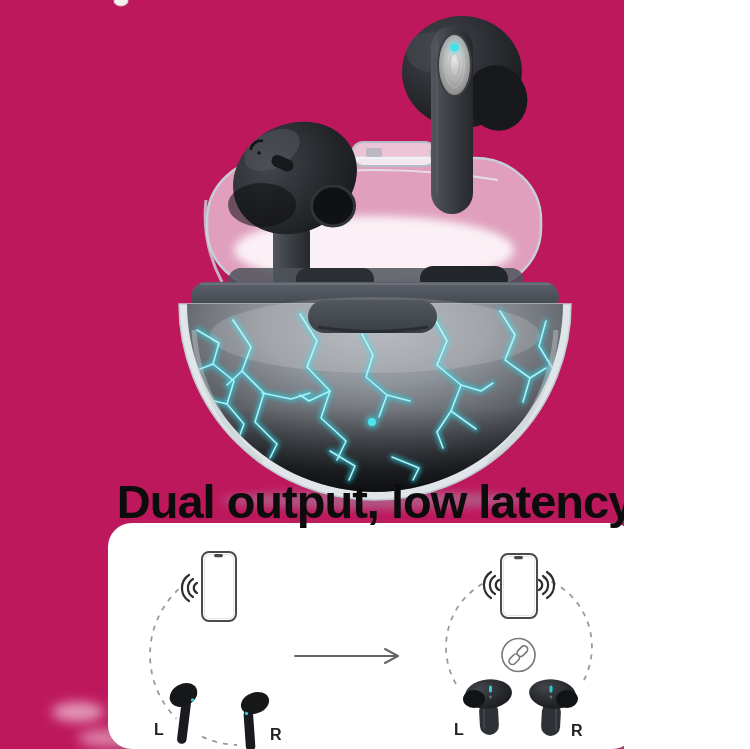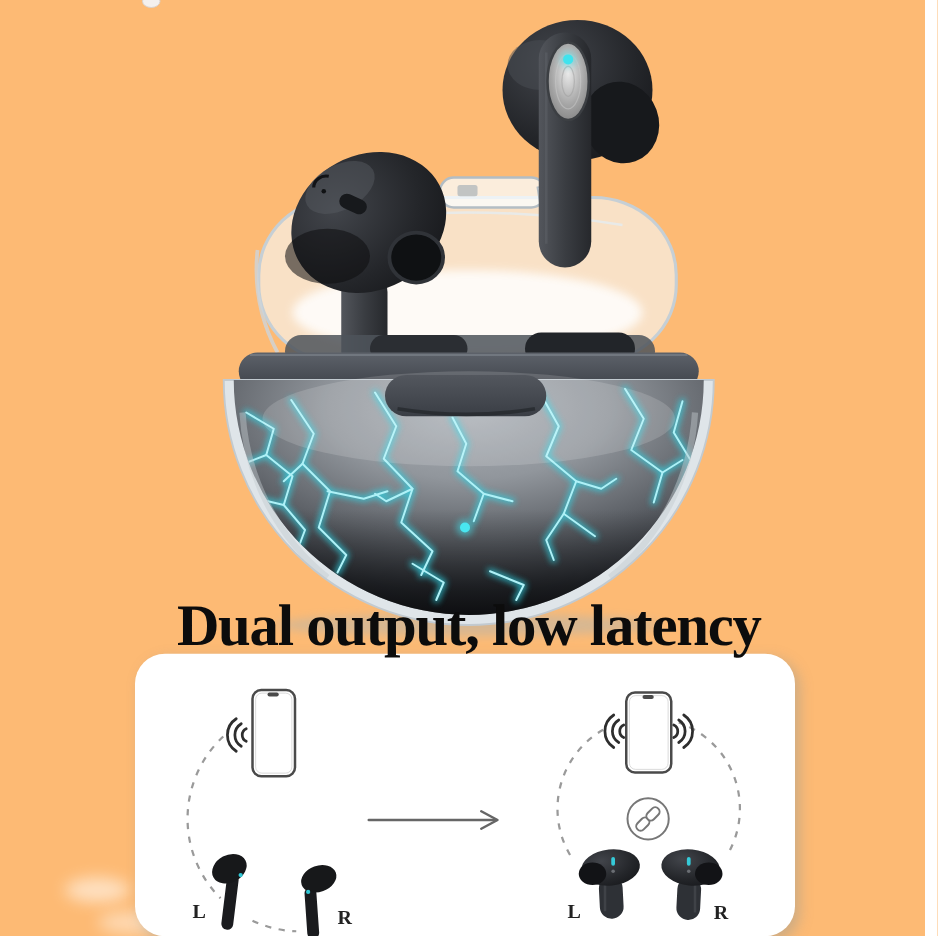--- a/index.html
+++ b/index.html
@@ -1,19 +1,19 @@
 <!DOCTYPE html>
 <html><head>
 <meta charset="utf-8">
 <style>
   html,body{margin:0;padding:0;}
   #stage{
-    position:relative;width:740px;height:749px;overflow:hidden;
-    background:#fdba74;
-    font-family:Liberation Serif, serif;
+    position:relative;width:624px;height:749px;overflow:hidden;
+    background:#be185d;
+    font-family:Liberation Sans, sans-serif;
   }
   svg{display:block;}
   #product-art{position:absolute;left:0;top:0;}
   #headline{
     position:absolute;left:0;top:478px;width:750px;
     text-align:center;font-size:47px;font-weight:bold;letter-spacing:-1px;
     color:#0c0c0c;line-height:1.02;z-index:5;margin:0;
   }
   #pairing-card{
     position:absolute;left:108px;top:523px;width:528px;height:226px;

